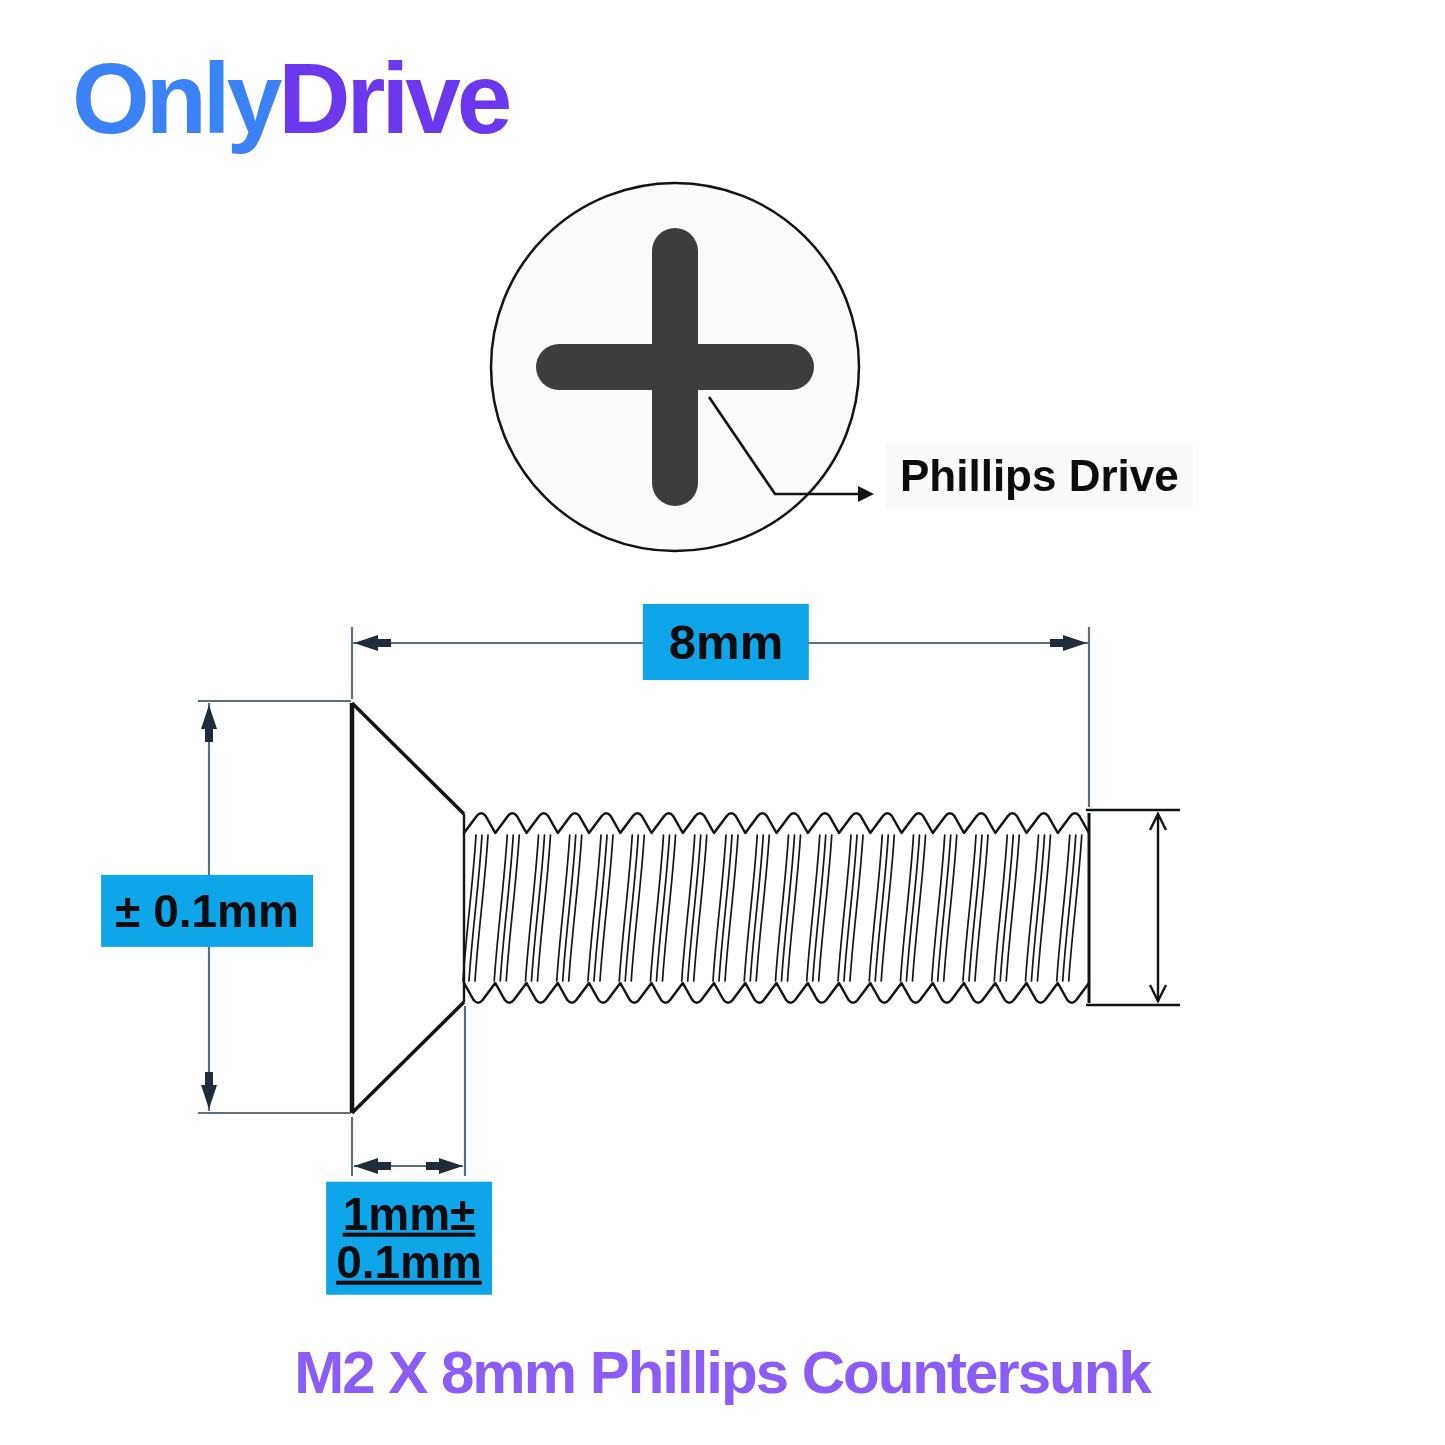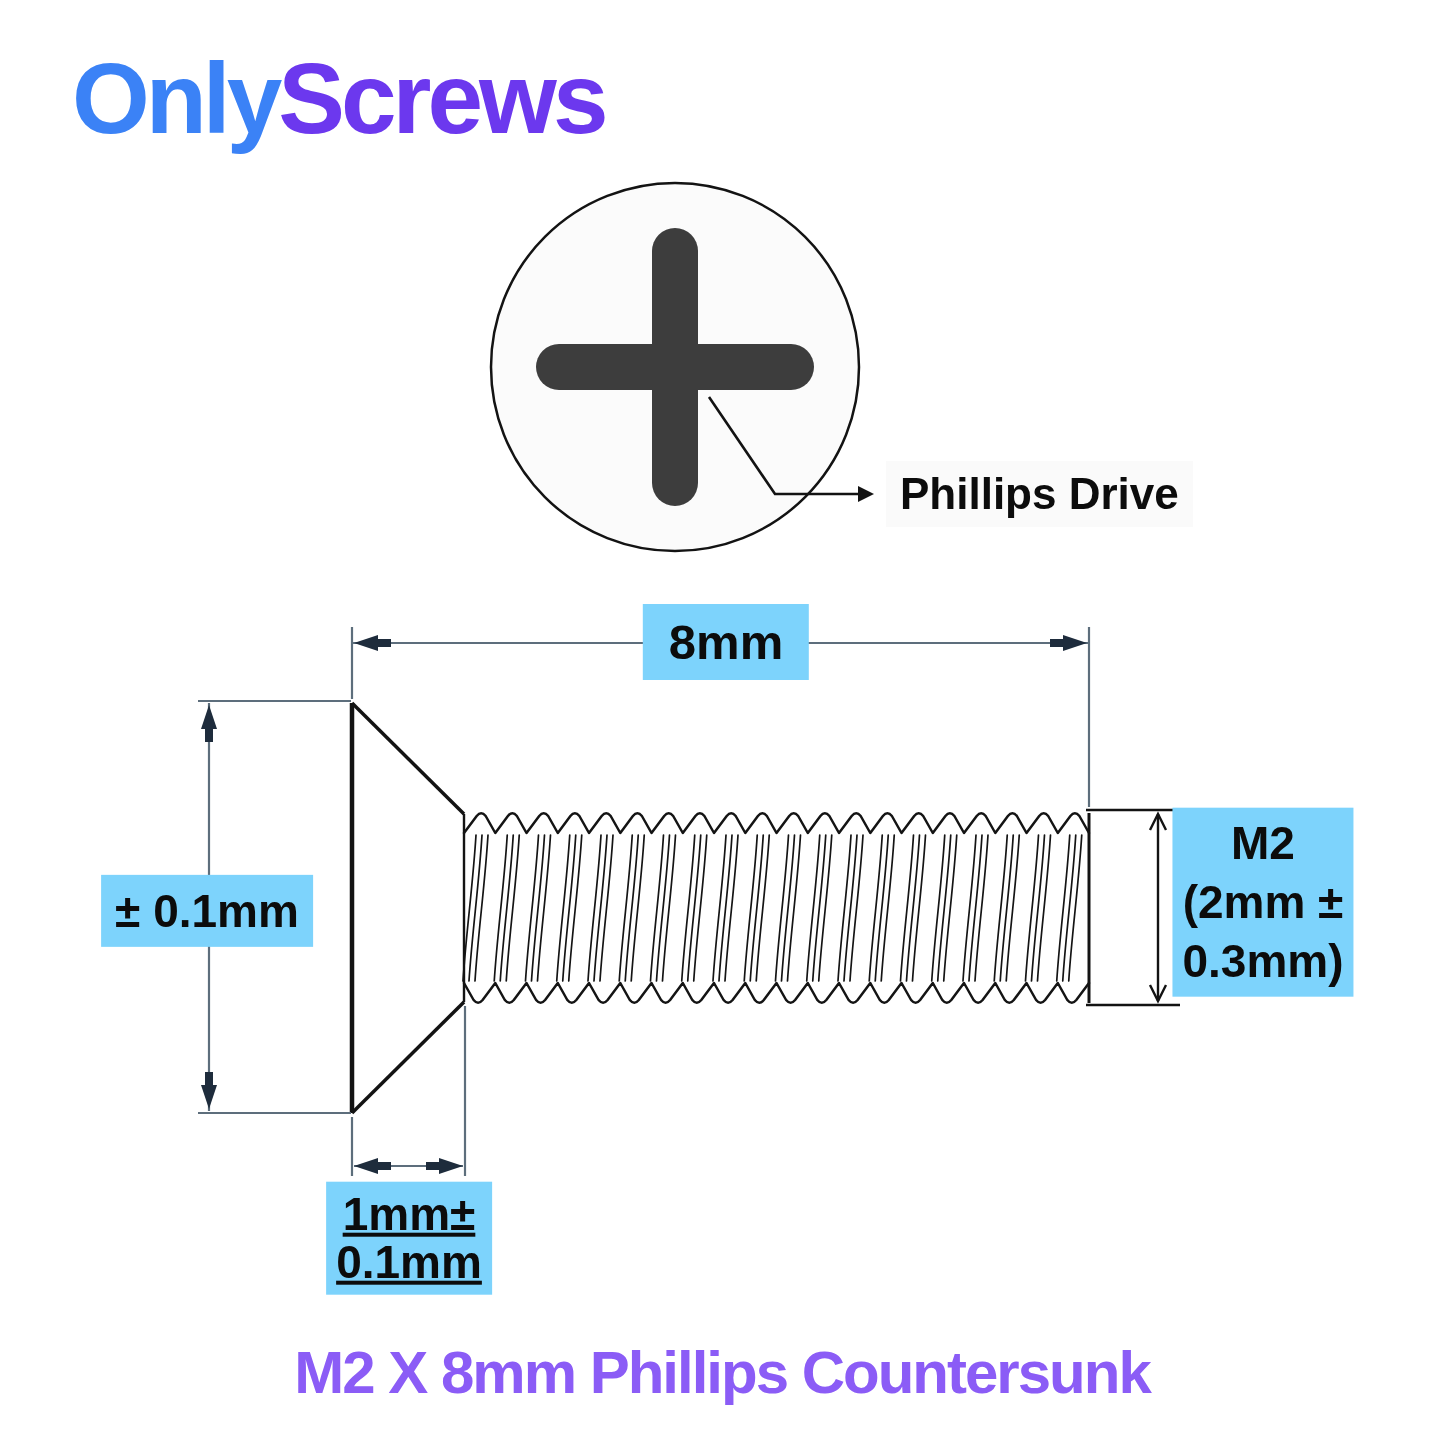--- a/index.html
+++ b/index.html
@@ -9,23 +9,23 @@
   }
   svg.drawing{position:absolute;left:0;top:0;}
   .logo{
     position:absolute;left:72px;top:44px;font-size:100px;font-weight:800;
     letter-spacing:-4px;line-height:1.08;white-space:nowrap;
   }
   .logo .black{color:#3b82f6;}
   .logo .purple{color:#6C38EE;}
   .lbl{
     position:absolute;font-weight:700;color:#0c0c0c;text-align:center;
-    transform:translate(-50%,-50%);white-space:nowrap;background:#7dd3fc;
+    transform:translate(-50%,-50%);white-space:nowrap;background:#0ea5e9;
   }
-  .lbl-drive{left:886px;top:494px;transform:translateY(-50%);font-size:44px;padding:8px 14px;background:#fafafa;}
+  .lbl-drive{left:886px;top:476px;transform:translateY(-50%);font-size:44px;padding:8px 14px;background:#fafafa;}
   .lbl-8mm{left:726px;top:642px;font-size:49px;padding:10px 26px;}
   .lbl-35{left:207px;top:911px;font-size:46px;line-height:1.05;padding:12px 14px;}
   .lbl-1mm{left:409px;top:1238px;font-size:46px;line-height:1.05;padding:8px 10px;text-decoration:underline;}
   .lbl-m2{left:1263px;top:902px;font-size:46px;line-height:1.28;padding:6px 10px;}
   .title{
     position:absolute;left:722px;top:1372px;transform:translate(-50%,-50%);
     font-size:60px;font-weight:700;letter-spacing:-2px;white-space:nowrap;color:#8b5cf6;
   }
 </style>
 </head>
@@ -152,36 +152,31 @@
     <g stroke="#131313" stroke-width="2.4" fill="none">
       <line x1="1086" y1="810" x2="1180" y2="810"></line>
       <line x1="1086" y1="1005" x2="1180" y2="1005"></line>
       <line x1="1158" y1="814" x2="1158" y2="1001"></line>
       <polyline points="1150,830 1158,814 1166,830"></polyline>
       <polyline points="1150,985 1158,1001 1166,985"></polyline>
     </g>
   </svg>
 
   <div class="logo">
-    <span class="black">Only</span><span class="purple" style="color: rgb(108, 56, 238);">Screws</span>
+    <span class="black">Only</span><span class="purple" style="color: rgb(108, 56, 238);">Drive</span>
   </div>
 
   <div class="lbl lbl-drive">Phillips Drive</div>
 
   <div class="lbl lbl-8mm">8mm</div>
 
   <div class="lbl lbl-35">
     <div>± 0.1mm</div>
   </div>
 
   <div class="lbl lbl-1mm">
     <div>1mm±</div>
     <div>0.1mm</div>
   </div>
 
-  <div class="lbl lbl-m2">
-    <div>M2</div>
-    <div>(2mm ±</div>
-    <div>0.3mm)</div>
-  </div>
 
   <div class="title">M2 X 8mm Phillips Countersunk</div>
 </div>
 
 </body></html>

